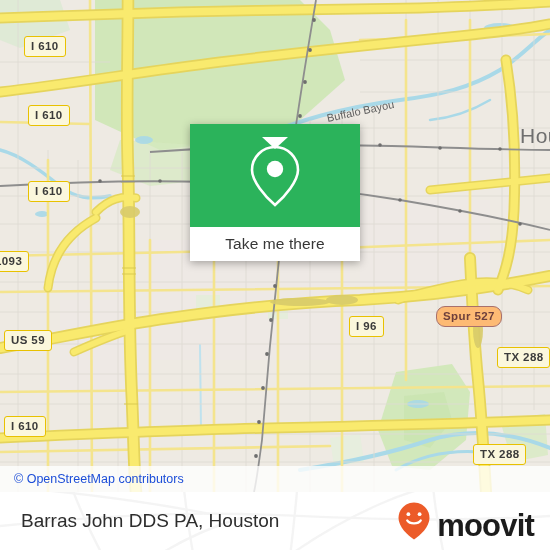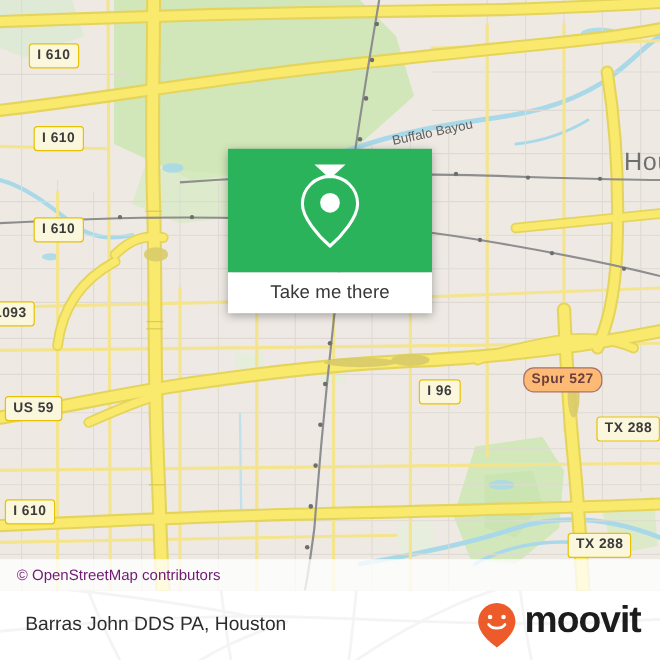--- a/index.html
+++ b/index.html
@@ -133,21 +133,21 @@
     height: 26px;
     background: rgba(255,255,255,0.78);
     display: flex;
     align-items: center;
     box-sizing: border-box;
     padding-left: 14px;
   }
   #attribution-text {
     font-family: "Liberation Sans", sans-serif;
     font-size: 12.5px;
-    color: #701a75;
+    color: #1d4ed8;
   }
 
   
   #footer {
     position: absolute;
     left: 0;
     top: 492px;
     width: 550px;
     height: 58px;
     background: #ffffff;
@@ -157,31 +157,31 @@
     position: absolute;
     left: 0; top: -36px;
     opacity: 0.75;
   }
   #footer-title {
     position: absolute;
     left: 21px;
     top: 50%;
     transform: translateY(-50%);
     font-family: "Liberation Sans", sans-serif;
-    font-size: 16px;
+    font-size: 19px;
     color: #2d2d2d;
     white-space: nowrap;
   }
   #brand {
     position: absolute;
     right: 16px;
     top: 50%;
     transform: translateY(-50%);
     display: flex;
-    align-items: flex-start;
+    align-items: flex-end;
     gap: 6px;
   }
   #brand-word {
     font-family: "Liberation Sans", sans-serif;
     font-size: 31px;
     font-weight: bold;
     color: #1c1c1c;
     letter-spacing: -0.8px;
     line-height: 1;
   }

